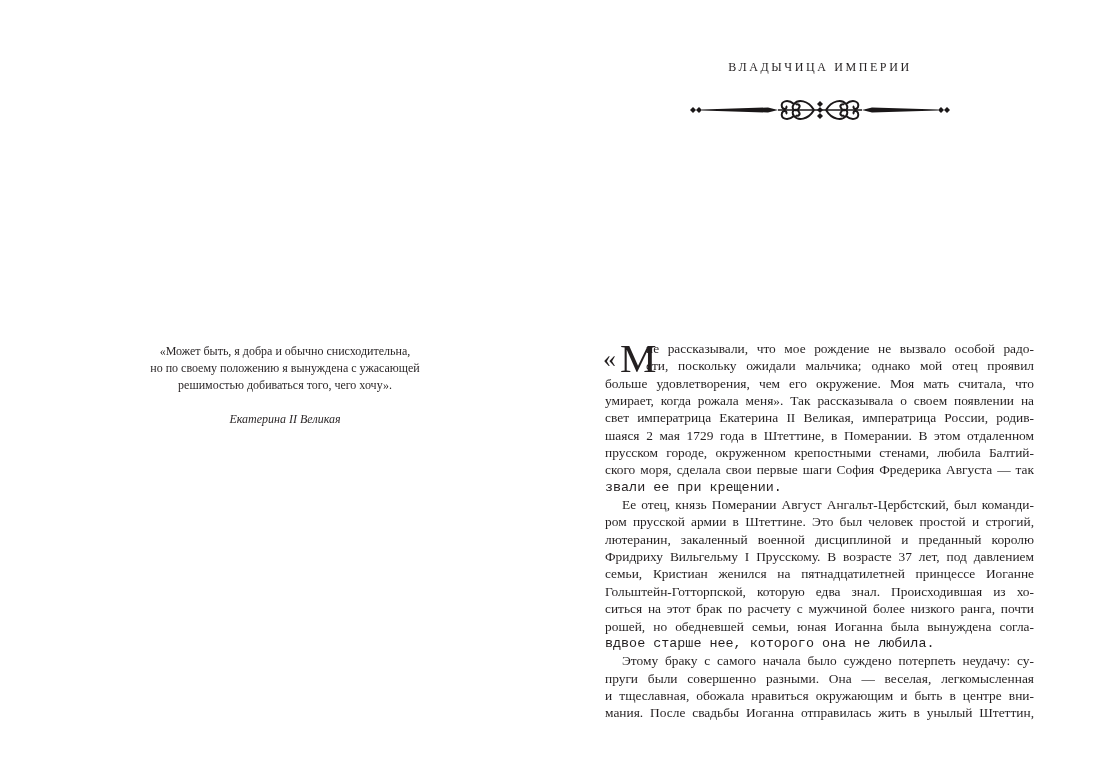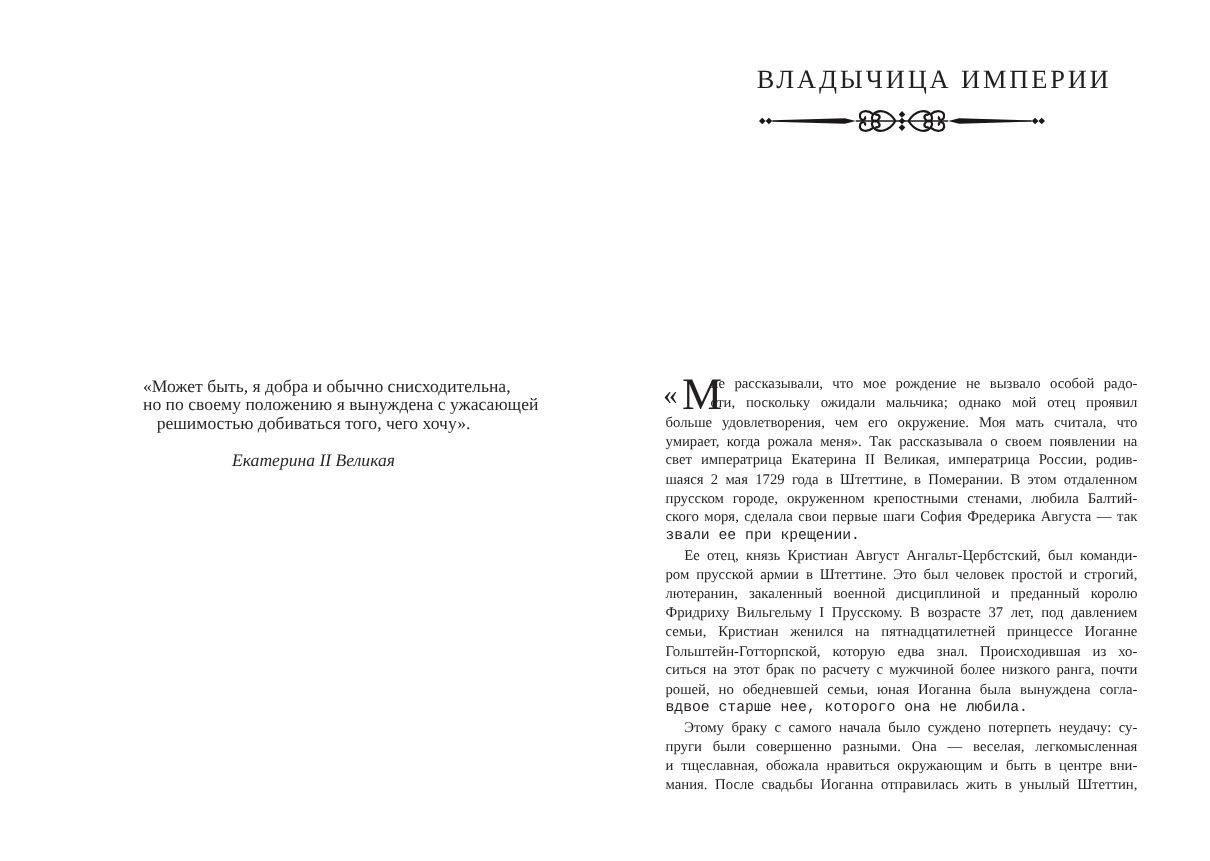--- a/index.html
+++ b/index.html
@@ -23,39 +23,39 @@
     .page-left { left: 0; width: 550px; }
     .page-right { left: 550px; width: 550px; }
 
     
     .epigraph {
       position: absolute;
       left: 130px;
       top: 343px;
       width: 310px;
       text-align: center;
-      font-size: 16px;
+      font-size: 12px;
       line-height: 17px;
       color: #2b2728;
     }
     .epigraph .quote-line { display: block; white-space: nowrap; }
     .epigraph .author {
       display: block;
       margin-top: 17px;
       font-style: italic;
     }
 
     
     .chapter-title {
       position: absolute;
       left: 138px;
       top: 60px;
       width: 264px;
       text-align: center;
-      font-size: 24px;
+      font-size: 12px;
       letter-spacing: 2.6px;
       font-weight: normal;
       margin: 0;
       white-space: nowrap;
       color: #231f20;
     }
     .ornament {
       position: absolute;
       left: 140px;
       top: 95px;
@@ -171,21 +171,21 @@
       <span class="line">больше удовлетворения, чем его окружение. Моя мать считала, что</span>
       <span class="line">умирает, когда рожала меня». Так рассказывала о своем появлении на</span>
       <span class="line">свет императрица Екатерина II Великая, императрица России, родив-</span>
       <span class="line">шаяся 2 мая 1729 года в Штеттине, в Померании. В этом отдаленном</span>
       <span class="line">прусском городе, окруженном крепостными стенами, любила Балтий-</span>
       <span class="line">ского моря, сделала свои первые шаги София Фредерика Августа — так</span>
       <span class="line last">звали ее при крещении.</span>
     </div>
 
     <div class="paragraph">
-      <span class="line indent">Ее отец, князь Кристиан Август Ангальт-Цербстский, был команди-</span>
+      <span class="line indent">Ее отец, князь Померании Август Ангальт-Цербстский, был команди-</span>
       <span class="line">ром прусской армии в Штеттине. Это был человек простой и строгий,</span>
       <span class="line">лютеранин, закаленный военной дисциплиной и преданный королю</span>
       <span class="line">Фридриху Вильгельму I Прусскому. В возрасте 37 лет, под давлением</span>
       <span class="line">семьи, Кристиан женился на пятнадцатилетней принцессе Иоганне</span>
       <span class="line">Гольштейн-Готторпской, которую едва знал. Происходившая из хо-</span>
       <span class="line">ситься на этот брак по расчету с мужчиной более низкого ранга, почти</span>
       <span class="line">рошей, но обедневшей семьи, юная Иоганна была вынуждена согла-</span>
       <span class="line last">вдвое старше нее, которого она не любила.</span>
     </div>
 

